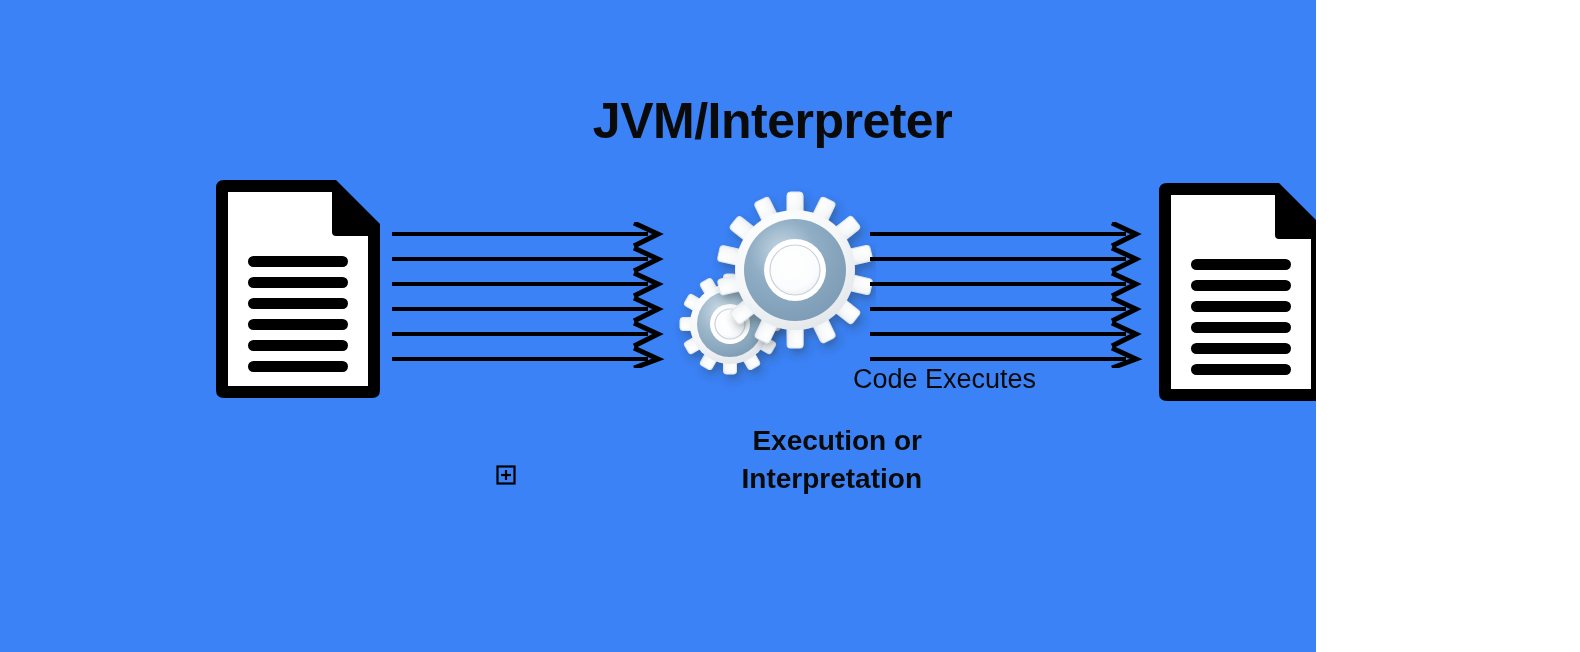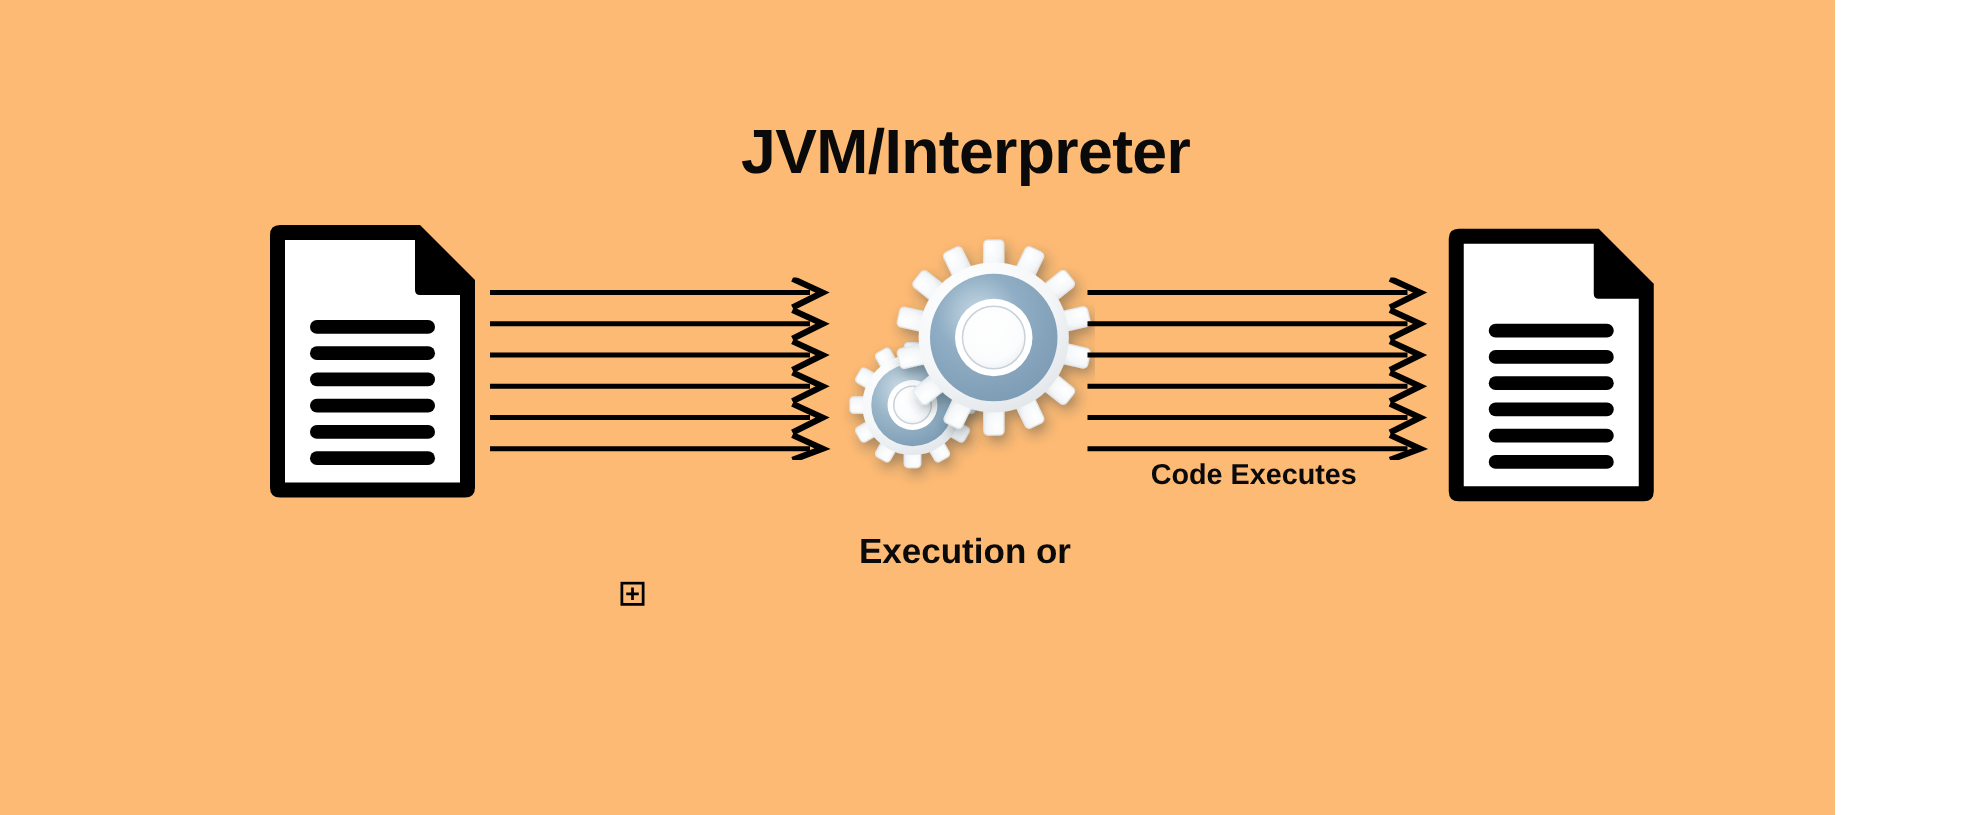--- a/index.html
+++ b/index.html
@@ -5,23 +5,23 @@
   html, body {
     margin: 0;
     padding: 0;
     background: #ffffff;
   }
   body {
     font-family: "Liberation Sans", sans-serif;
   }
   #canvas {
     position: relative;
-    width: 1468px;
+    width: 1316px;
     height: 652px;
-    background: #fdba74;
+    background: #3b82f6;
     overflow: hidden;
   }
   .title {
     position: absolute;
     left: 0;
     top: 92px;
     width: 1545px;
     text-align: center;
     font-family: "Liberation Sans", sans-serif;
     font-size: 50px;
@@ -63,36 +63,36 @@
     left: 668px;
     top: 188px;
     width: 208px;
     height: 210px;
   }
   .label-center {
     position: absolute;
     left: 622px;
     top: 422px;
     width: 300px;
-    text-align: center;
+    text-align: right;
     font-family: "Liberation Sans", sans-serif;
     font-size: 28px;
     font-weight: bold;
     line-height: 38px;
     color: #0a0a0a;
   }
   .label-right {
     position: absolute;
     left: 853px;
     top: 362px;
     width: 300px;
-    text-align: center;
+    text-align: left;
     font-family: "Liberation Sans", sans-serif;
-    font-size: 23px;
-    font-weight: bold;
+    font-size: 27px;
+    font-weight: normal;
     line-height: 34px;
     color: #0a0a0a;
   }
   .plus-marker {
     position: absolute;
     left: 496px;
     top: 465px;
     width: 20px;
     height: 20px;
   }
@@ -308,20 +308,21 @@
         <rect x="40" y="122" width="100" height="11" rx="5.5"></rect>
         <rect x="40" y="143" width="100" height="11" rx="5.5"></rect>
         <rect x="40" y="164" width="100" height="11" rx="5.5"></rect>
         <rect x="40" y="185" width="100" height="11" rx="5.5"></rect>
       </g>
     </svg>
   </div>
 
   <div class="label-center">
     <div>Execution or</div>
+    <div>Interpretation</div>
   </div>
 
   <div class="label-right">
     <div>Code Executes</div>
   </div>
 
   <div class="plus-marker">
     <svg viewBox="0 0 20 20" width="20" height="20" xmlns="http://www.w3.org/2000/svg">
       <rect x="1.5" y="1.5" width="17" height="17" fill="none" stroke="#000000" stroke-width="2.2"></rect>
       <line x1="10" y1="5" x2="10" y2="15" stroke="#000000" stroke-width="2.2"></line>

